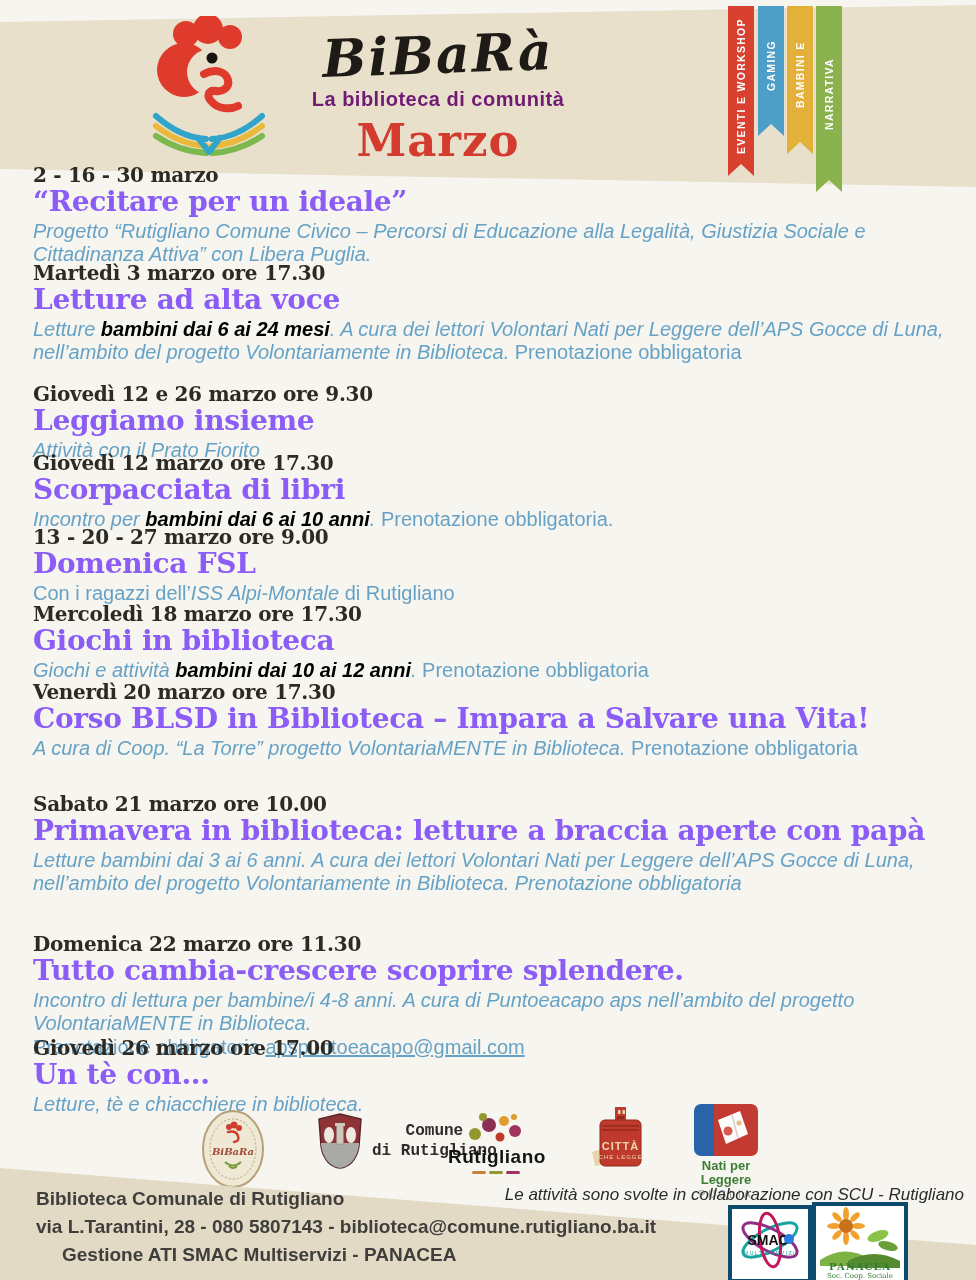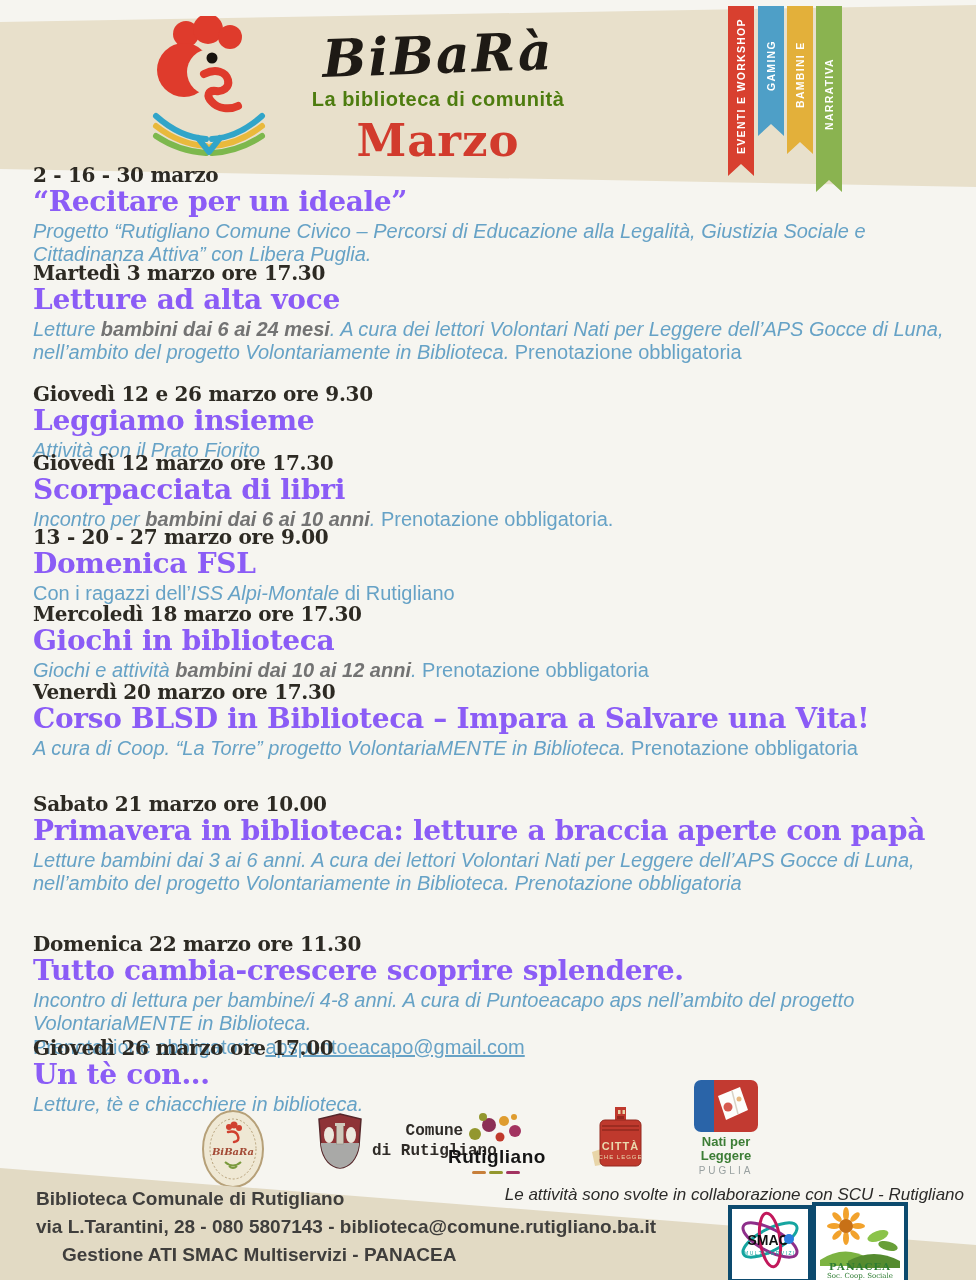--- a/index.html
+++ b/index.html
@@ -14,21 +14,21 @@
     background:#e8e0cb;
     clip-path:polygon(0 22px,100% 5px,100% 187px,0 169px);
   }
   .rooster{position:absolute;left:146px;top:16px;}
   .brand-block{position:absolute;left:298px;top:24px;width:280px;text-align:center;}
   .brand-name{
     font-family:"DejaVu Serif", serif;font-style:italic;font-weight:bold;
     font-size:52px;color:#1e1a15;letter-spacing:2px;transform:rotate(-2deg);
   }
   .brand-sub{
-    margin-top:3px;font-size:20px;font-weight:bold;color:#4d7c0f;letter-spacing:.5px;
+    margin-top:3px;font-size:20px;font-weight:bold;color:#701a75;letter-spacing:.5px;
   }
   .brand-month{
     margin-top:3px;font-family:"DejaVu Serif", serif;font-weight:bold;
     font-size:45px;color:#d23b2d;letter-spacing:1px;
   }
   
   .ribbon{
     position:absolute;top:6px;width:26px;
     clip-path:polygon(0 0,100% 0,100% 100%,50% calc(100% - 12px),0 100%);
   }
@@ -44,21 +44,21 @@
     font-family:"DejaVu Serif", serif;font-weight:bold;font-size:20px;
     color:#2d2a23;line-height:1.12;letter-spacing:-.3px;margin-bottom:1px;
   }
   .title{
     font-family:"DejaVu Serif", serif;font-weight:bold;font-size:28px;
     color:#8b5cf6;line-height:1.1;letter-spacing:-.3px;margin-bottom:2px;
   }
   .t-nowrap{white-space:nowrap;}
   .desc{font-size:20px;color:#66a2c6;line-height:1.16;}
   .it{font-style:italic;}
-  .bi{font-style:italic;font-weight:bold;color:#737373;}
+  .bi{font-style:italic;font-weight:bold;color:#000000;}
   .up{}
   .link{text-decoration:underline;cursor:pointer;}
   
   .partner{position:absolute;}
   .comune-text{
     font-family:Liberation Mono, monospace;font-weight:bold;font-size:16px;
     color:#2f2b27;line-height:1.25;text-align:center;
   }
   .rut-name{font-size:19px;font-weight:bold;color:#141414;letter-spacing:.5px;text-align:center;}
   .rut-bar{display:flex;gap:3px;justify-content:center;margin-top:3px;}
@@ -237,21 +237,21 @@
     <rect x="26" y="4" width="2.5" height="4" fill="#e8d5a8"></rect>
     <rect x="30.5" y="4" width="2.5" height="4" fill="#e8d5a8"></rect>
     <rect x="25" y="10" width="7" height="3" fill="#93281e"></rect>
     <rect x="8" y="14" width="41" height="46" rx="5" fill="#bf392d" stroke="#93281e"></rect>
     <path d="M10,20 h37 M10,24 h37" stroke="#93281e" stroke-width="1.5"></path>
     <text x="28.5" y="44" text-anchor="middle" font-size="11" font-weight="bold" letter-spacing="1" fill="#ead9ae" font-family="Liberation Sans, sans-serif">CITTÀ</text>
     <text x="28.5" y="53" text-anchor="middle" font-size="6" letter-spacing="1" fill="#ead9ae" font-family="Liberation Sans, sans-serif">CHE LEGGE</text>
   </svg>
 </div>
 
-<div class="partner" style="left:690px;top:1080px;width:72px;">
+<div class="partner" style="left:690px;top:1104px;width:72px;">
   <svg width="64" height="52" viewBox="0 0 64 52" style="display:block;margin:0 auto;">
     <defs>
         <clipPath id="nplclip">
           <rect width="64" height="52" rx="7"></rect>
         </clipPath>
       </defs>
     <g clip-path="url(#nplclip)">
       <rect width="64" height="52" fill="#fff"></rect>
       <rect x="0" y="0" width="20" height="52" fill="#2a64a8"></rect>
       <rect x="20" y="0" width="44" height="52" fill="#c23a31"></rect>

